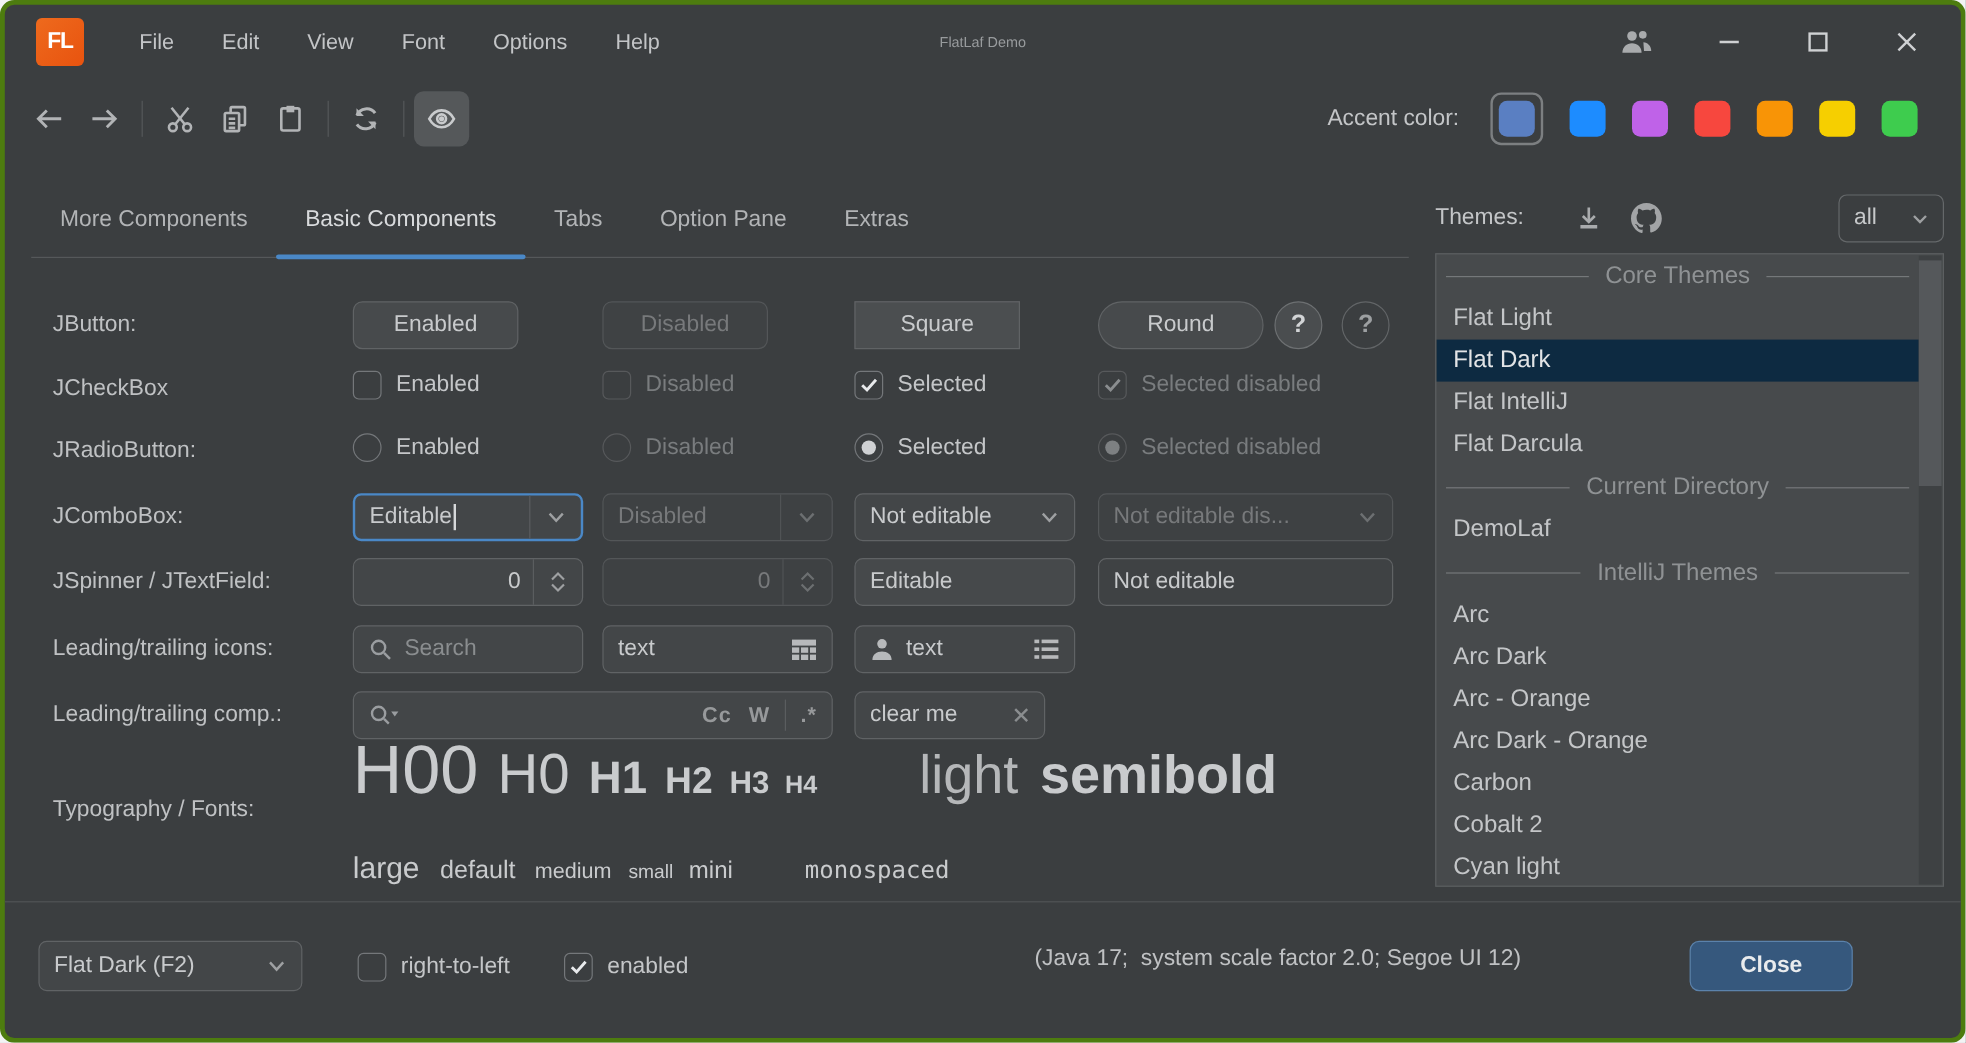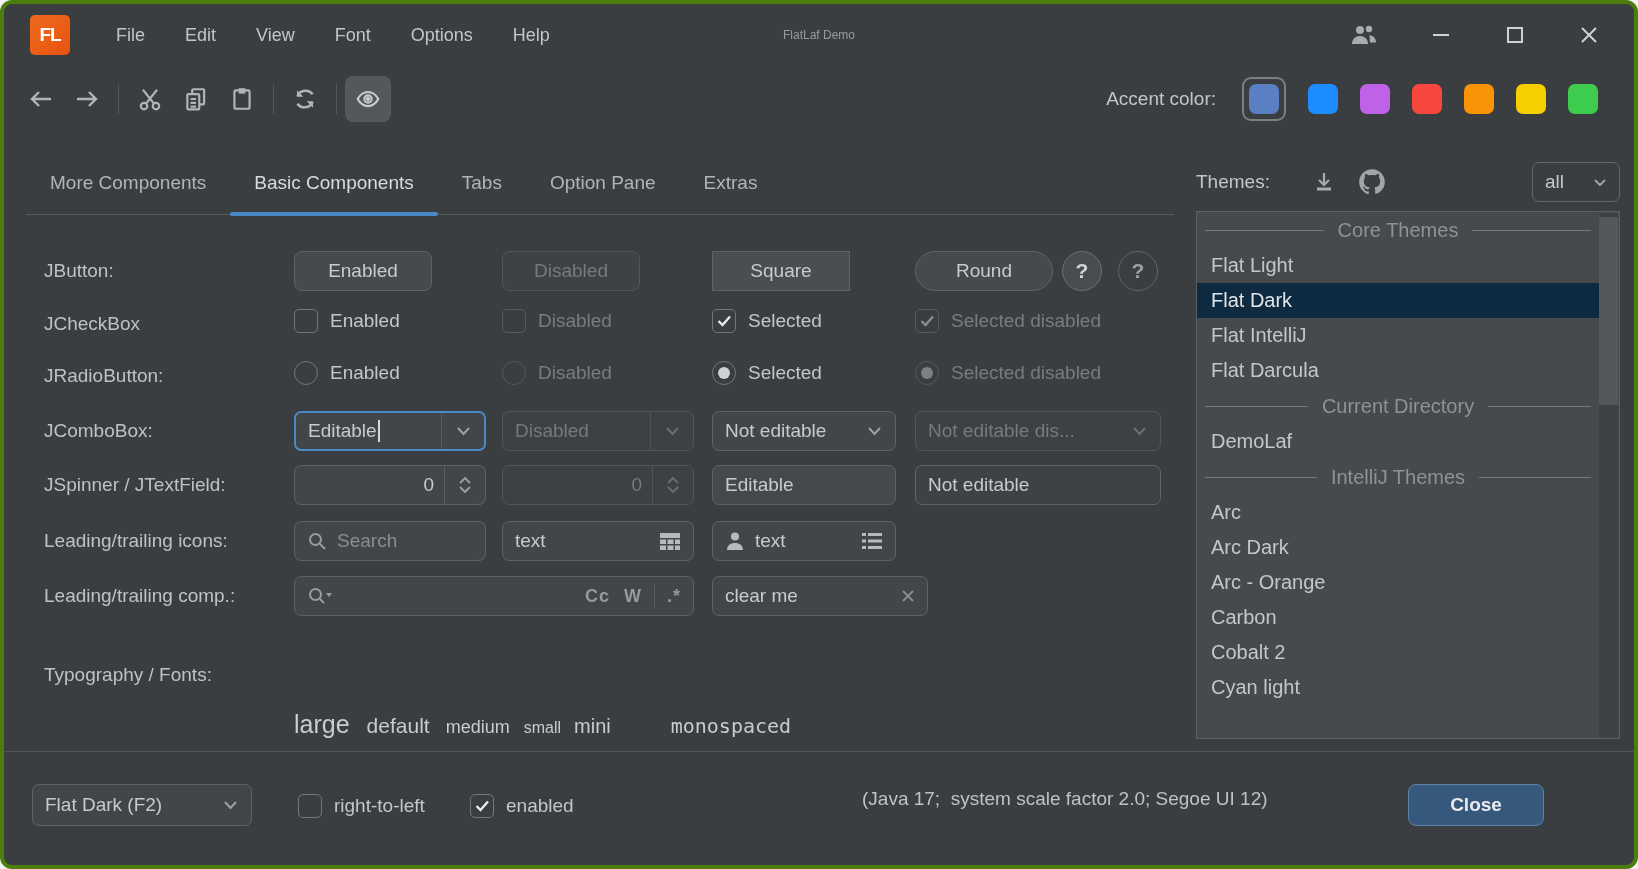--- a/index.html
+++ b/index.html
@@ -244,20 +244,21 @@
       </div>
       <div class="tl-item">DemoLaf</div>
       <div class="tl-sep">
         <span class="line"></span>
           <span class="txt">IntelliJ Themes</span>
           <span class="line"></span>
       </div>
       <div class="tl-item">Arc</div>
       <div class="tl-item">Arc Dark</div>
       <div class="tl-item">Arc - Orange</div>
+      <div class="tl-item">Arc Dark - Orange</div>
       <div class="tl-item">Carbon</div>
       <div class="tl-item">Cobalt 2</div>
       <div class="tl-item">Cyan light</div>
 
     </div>
     <div class="tl-scroll">
         <div class="tl-thumb"></div>
       </div>
   </div>
 
@@ -434,30 +435,40 @@
           <circle cx="8.5" cy="8.5" r="5.5"></circle>
             <line x1="13" y1="13" x2="17" y2="17"></line>
           <polygon points="19,7 25,7 22,11" fill="#9a9da0" stroke="none"></polygon>
         </svg>
       </span>
       <span class="flag" style="margin-left:auto;">Cc</span>
       <span class="flag" style="margin-left:14px;">W</span>
       <span style="width:1px;height:26px;background:#5a5d5f;margin:0 12px;"></span>
       <span class="flag">.*</span>
     </div>
-    <div class="field" style="left:708px;top:362px;width:216px;gap:31px;">
+    <div class="field" style="left:708px;top:362px;width:159px;gap:31px;">
       <span>clear me</span>
       <span class="mini-ico" style="margin-left:auto;">
         <svg width="14" height="14" viewBox="0 0 14 14">
             <path d="M2 2 L12 12 M12 2 L2 12" stroke="#8a8d8f" stroke-width="2" fill="none"></path>
           </svg>
       </span>
     </div>
 
     <div class="row-label" style="top:450px;">Typography / Fonts:</div>
+    <div class="typo" style="left:290px;top:395px;height:95px;">
+      <span style="font-size:57px;font-weight:400;">H00</span>
+      <span style="font-size:47px;font-weight:400;margin-left:16px;">H0</span>
+      <span style="font-size:38px;font-weight:bold;margin-left:16px;">H1</span>
+      <span style="font-size:31px;font-weight:bold;margin-left:15px;">H2</span>
+      <span style="font-size:26px;font-weight:bold;margin-left:14px;">H3</span>
+      <span style="font-size:21px;font-weight:bold;margin-left:13px;">H4</span>
+      <span style="font-size:45px;font-weight:300;color:#b5b7b9;margin-left:85px;">light</span>
+      <span style="font-size:45px;font-weight:bold;margin-left:18px;">semibold</span>
+    </div>
     <div class="typo" style="left:290px;top:496px;height:40px;">
       <span style="font-size:25px;">large</span>
       <span style="font-size:21px;margin-left:17px;">default</span>
       <span style="font-size:18px;margin-left:16px;">medium</span>
       <span style="font-size:16px;margin-left:14px;">small</span>
       <span style="font-size:20px;margin-left:13px;">mini</span>
       <span style="font-size:20px;margin-left:60px;font-family:'DejaVu Sans Mono',monospace;">monospaced</span>
     </div>
   </div>
 

